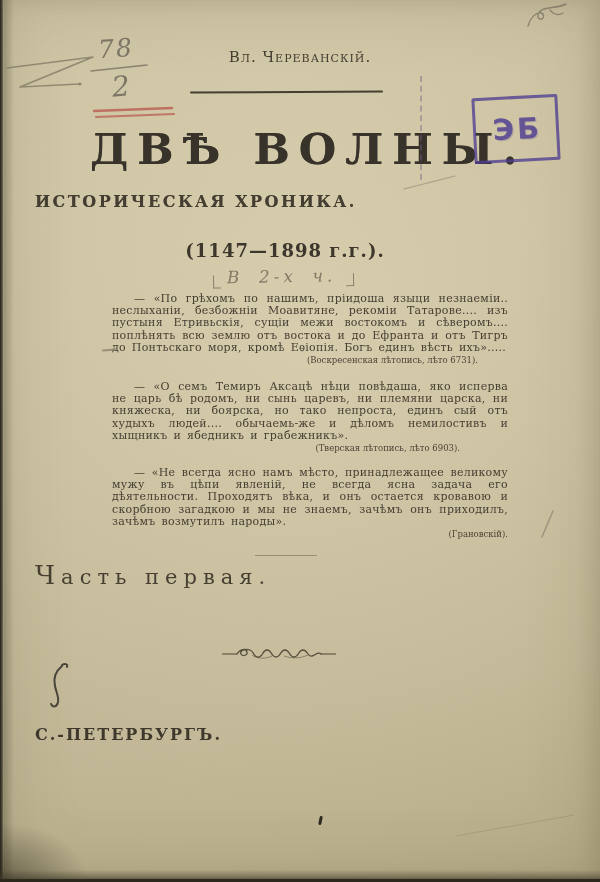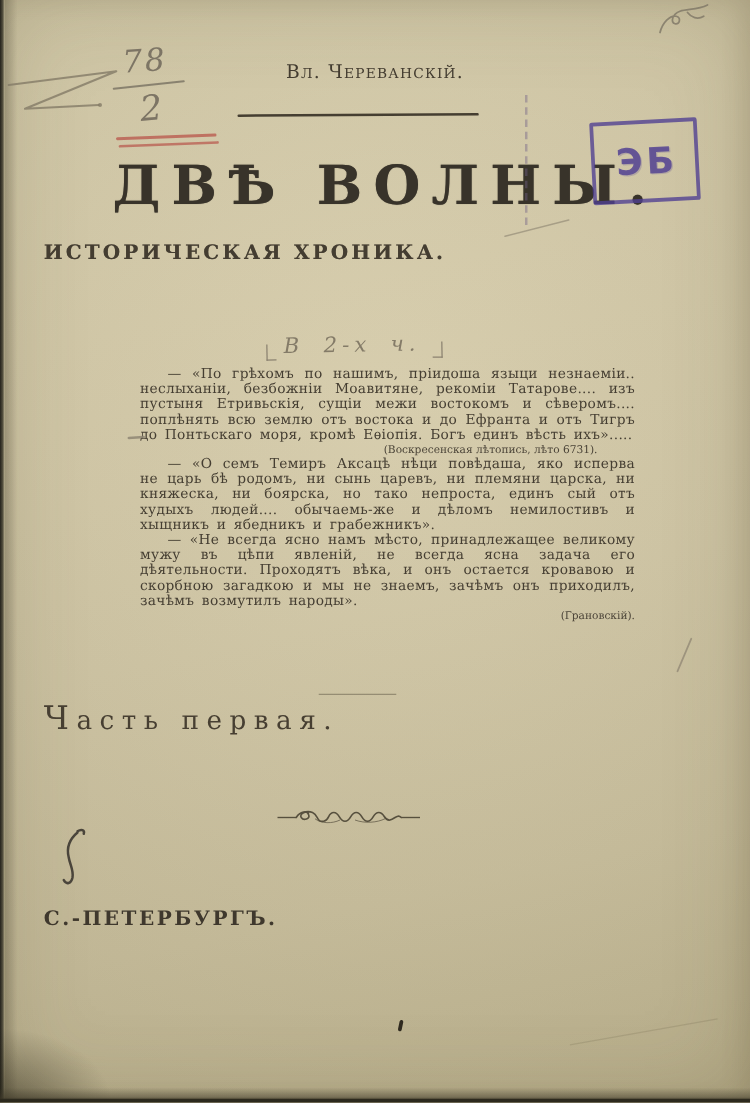--- a/index.html
+++ b/index.html
@@ -50,21 +50,21 @@
                transform:rotate(-1deg);display:flex;align-items:flex-start;gap:6px;}
   .cb{width:7px;height:12px;margin-top:8px;}
   .cb-l{border-left:1.6px solid #8b8270;border-bottom:1.6px solid #8b8270;}
   .cb-r{border-right:1.6px solid #8b8270;border-bottom:1.6px solid #8b8270;margin-left:4px;}
   .pencil-note-text{letter-spacing:4px;word-spacing:6px;}
 
   .epigraphs{left:112px;top:293px;width:396px;}
   .epi{font-size:11px;line-height:12.2px;letter-spacing:.25px;word-spacing:2.2px;
        text-align:justify;text-indent:22px;color:#453e32;margin:0;}
   .epi-attr{font-size:8.5px;line-height:10px;color:#4a4337;text-align:right;margin:1px 0 0 0;}
-  .attr-1{margin-right:30px;margin-bottom:0;}
+  .attr-1{margin-right:30px;margin-bottom:16px;}
   .attr-2{margin-right:48px;margin-bottom:14px;}
   .attr-3{}
 
   .margin-dash{left:102px;top:349px;width:14px;height:2px;background:#8b8270;transform:rotate(-4deg);border-radius:1px;opacity:.8;}
   .pencil-slash{left:538px;top:508px;}
   .hairline{left:255px;top:555px;width:62px;height:1.4px;background:rgba(60,53,40,.38);}
 
   .part-heading{left:35px;top:560px;width:500px;text-align:left;font-size:21px;letter-spacing:6px;
                 color:#473f32;}
   .part-heading::first-letter{font-size:26px;}
@@ -117,31 +117,33 @@
 
   <div class="abs stamp">
     <span class="stamp-label">ЭБ</span>
   </div>
   <div class="abs stamp-dashes"></div>
 
   <div class="abs subtitle">ИСТОРИЧЕСКАЯ ХРОНИКА.</div>
   <svg class="abs mark" style="left:402px;top:172px;" width="56" height="20" viewBox="0 0 56 20">
     <path d="M2 17 L53 4" stroke="#8b8270" stroke-width="1.2" stroke-linecap="round" fill="none" opacity=".6"></path>
   </svg>
+  <div class="abs dates">(1147—1898 г.г.).</div>
 
   <div class="abs pencil-note">
     <span class="cb cb-l"></span>
     <span class="pencil-note-text">В 2-х ч.</span>
     <span class="cb cb-r"></span>
   </div>
 
   <div class="abs epigraphs">
     <p class="epi">— «По грѣхомъ по нашимъ, пріидоша языци незнаеміи.. неслыханіи, безбожніи Моавитяне, рекоміи Татарове.... изъ пустыня Етривьскія, сущіи межи востокомъ и сѣверомъ.... поплѣнять всю землю отъ востока и до Ефранта и отъ Тигръ до Понтьскаго моря, кромѣ Еѳіопія. Богъ единъ вѣсть ихъ».....</p>
     <p class="epi-attr attr-1">(Воскресенская лѣтопись, лѣто 6731).</p>
     <p class="epi">— «О семъ Темиръ Аксацѣ нѣци повѣдаша, яко исперва не царь бѣ родомъ, ни сынь царевъ, ни племяни царска, ни княжеска, ни боярска, но тако непроста, единъ сый отъ худыхъ людей.... обычаемь-же и дѣломъ немилостивъ и хыщникъ и ябедникъ и грабежникъ».</p>
+    <p class="epi-attr attr-2">(Тверская лѣтопись, лѣто 6903).</p>
     <p class="epi">— «Не всегда ясно намъ мѣсто, принадлежащее великому мужу въ цѣпи явленій, не всегда ясна задача его дѣятельности. Проходятъ вѣка, и онъ остается кровавою и скорбною загадкою и мы не знаемъ, зачѣмъ онъ приходилъ, зачѣмъ возмутилъ народы».</p>
     <p class="epi-attr attr-3">(Грановскій).</p>
   </div>
 
   <div class="abs margin-dash"></div>
   <svg class="abs mark pencil-slash" width="18" height="32" viewBox="0 0 18 32">
     <path d="M15 3 L4 29" stroke="#8b8270" stroke-width="1.5" stroke-linecap="round" fill="none" opacity=".7"></path>
   </svg>
   <div class="abs hairline"></div>
 

